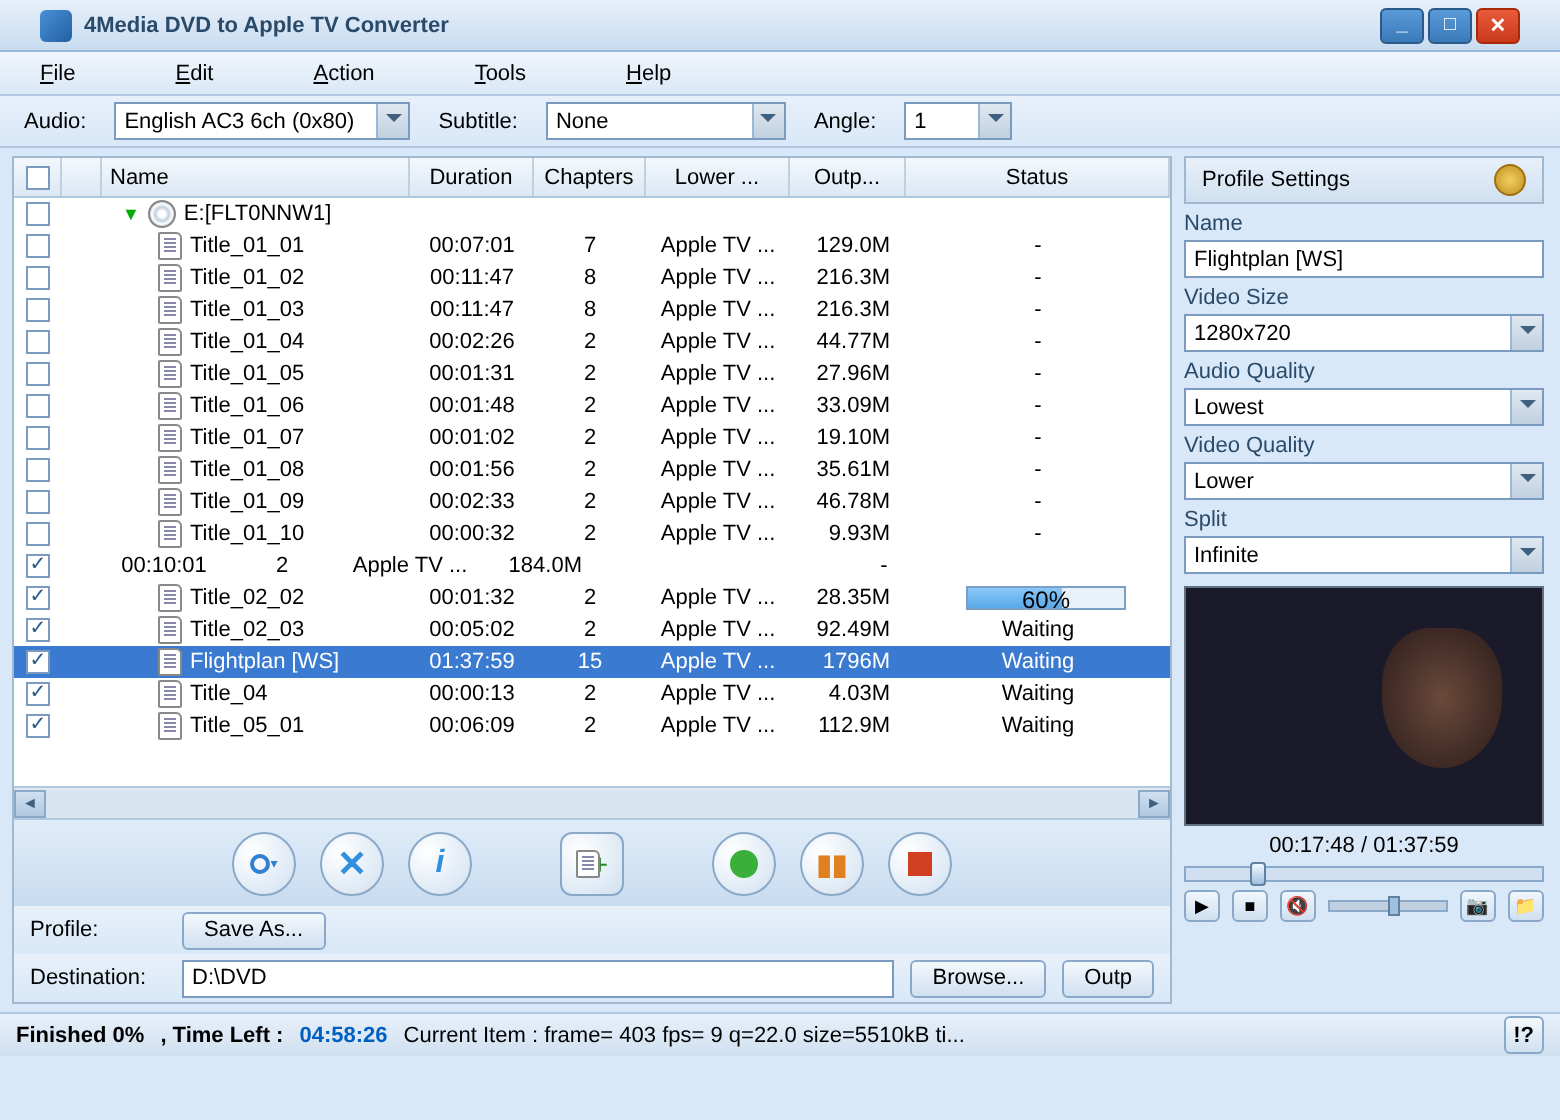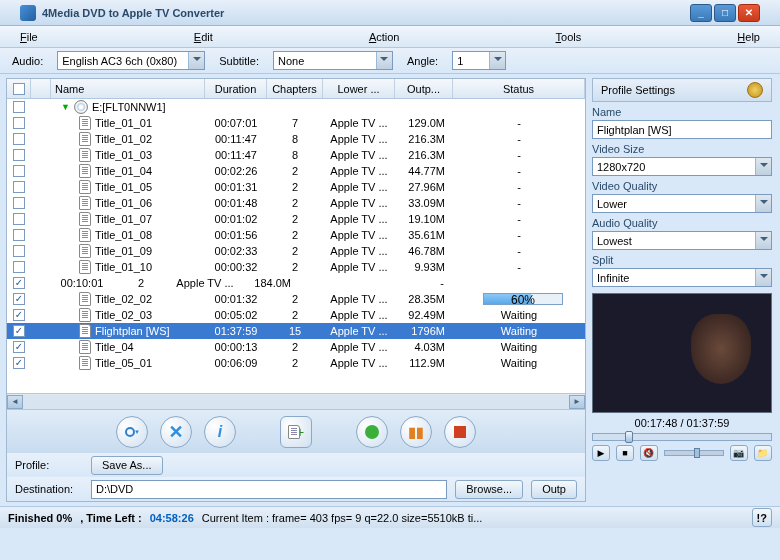--- a/index.html
+++ b/index.html
@@ -7,21 +7,21 @@
 
 
 .titlebar { height: 26px; background: linear-gradient(to bottom, #e8f0fa, #c8dcf0); display: flex; align-items: center; padding: 0 20px; border-bottom: 1px solid #9ab8d8; }
 .titlebar .app-icon { width: 16px; height: 16px; background: linear-gradient(135deg,#4a90d8,#2060a0); border-radius: 3px; margin-right: 6px; }
 .titlebar .title { flex: 1; font-weight: bold; color: #2a4a6a; }
 .titlebar .win-btns { display: flex; gap: 2px; }
 .titlebar .win-btn { width: 22px; height: 18px; background: linear-gradient(to bottom,#5a9ad8,#3a7ab8); border: 1px solid #2a5a8a; border-radius: 3px; color: #fff; display: flex; align-items: center; justify-content: center; font-weight: bold; font-size: 10px; cursor: pointer; }
 .titlebar .win-btn.close { background: linear-gradient(to bottom,#e85a3a,#c83a1a); border-color: #a82a0a; }
 
 
-.menubar { height: 22px; background: linear-gradient(to bottom,#f0f6fc,#dae8f6); border-bottom: 1px solid #b0c8e0; display: flex; align-items: center; padding: 0 20px; gap: 50px; justify-content: space-between; }
+.menubar { height: 22px; background: linear-gradient(to bottom,#f0f6fc,#dae8f6); border-bottom: 1px solid #b0c8e0; display: flex; align-items: center; padding: 0 20px; gap: 50px; }
 .menubar span { cursor: pointer; text-decoration: underline; text-decoration-color: transparent; }
 .menubar span::first-letter { text-decoration: underline; }
 
 
 .optbar { height: 26px; background: linear-gradient(to bottom,#e8f0fa,#d8e8f8); border-bottom: 1px solid #b0c8e0; display: flex; align-items: center; padding: 0 12px; gap: 14px; }
 .combo { height: 19px; background: #fff; border: 1px solid #7a9ac0; display: flex; align-items: center; padding: 0 4px; position: relative; }
 .combo .arrow { position: absolute; right: 0; width: 16px; height: 100%; background: linear-gradient(to bottom,#e0e8f0,#c0d0e0); border-left: 1px solid #9ab8d8; display: flex; align-items: center; justify-content: center; }
 .combo .arrow::after { content: ""; border: 4px solid transparent; border-top-color: #406080; }
 
 
@@ -461,30 +461,30 @@
           </div>
         </div>
         <div class="prop">
           <span class="plbl">Video Size</span>
           <div class="combo">
             <span>1280x720</span>
             <div class="arrow"></div>
           </div>
         </div>
         <div class="prop">
+          <span class="plbl">Audio Quality</span>
+          <div class="combo">
+            <span>Lowest</span>
+            <div class="arrow"></div>
+          </div>
+        </div>
+        <div class="prop">
           <span class="plbl">Video Quality</span>
           <div class="combo">
             <span>Lower</span>
-            <div class="arrow"></div>
-          </div>
-        </div>
-        <div class="prop">
-          <span class="plbl">Audio Quality</span>
-          <div class="combo">
-            <span>Lowest</span>
             <div class="arrow"></div>
           </div>
         </div>
         <div class="prop">
           <span class="plbl">Split</span>
           <div class="combo">
             <span>Infinite</span>
             <div class="arrow"></div>
           </div>
         </div>

